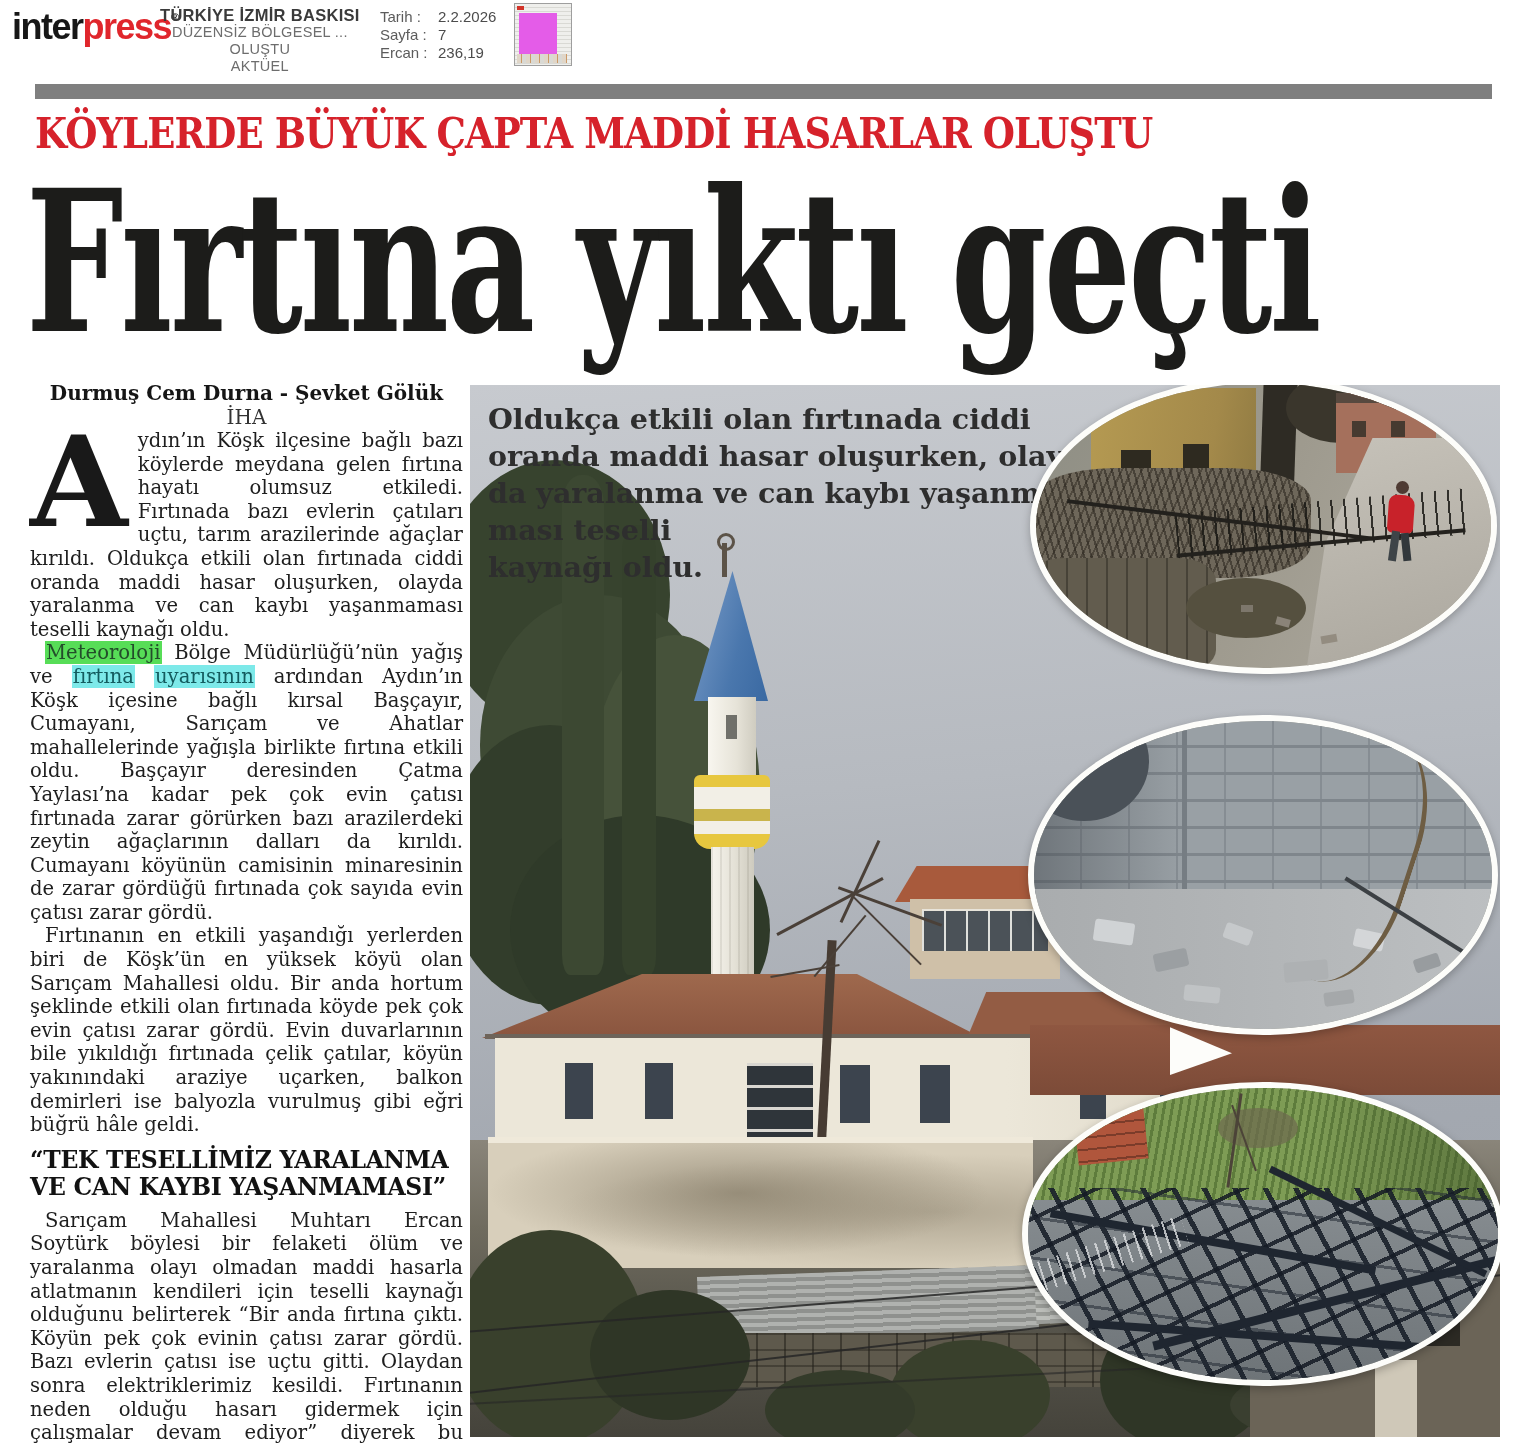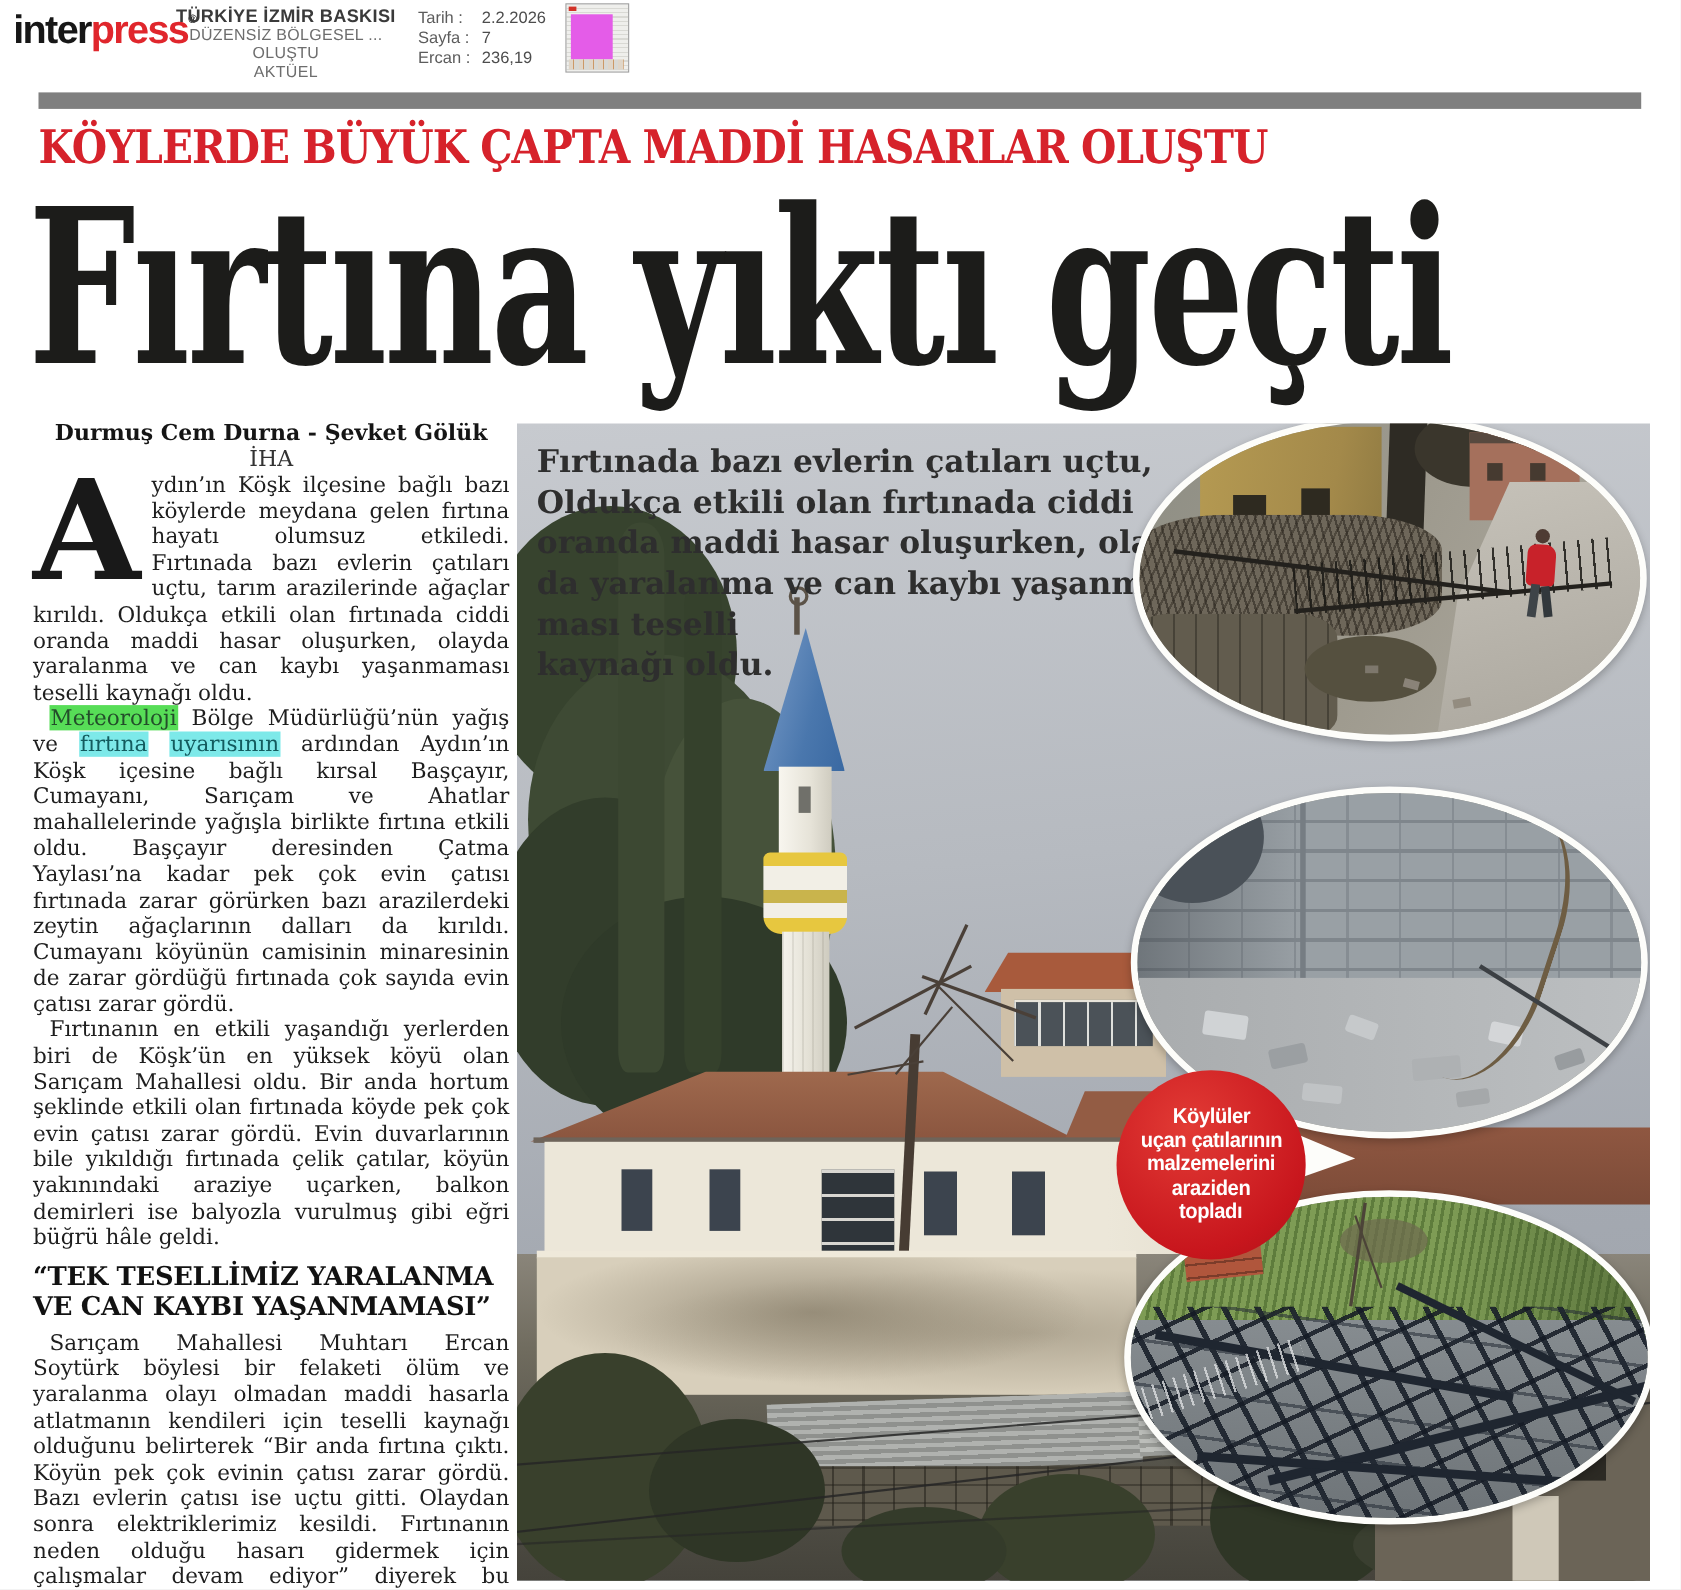--- a/index.html
+++ b/index.html
@@ -159,21 +159,20 @@
     <div class="abs" style="left:780px;top:862px;width:250px;height:200px;background:#6b6457;">
       <div class="abs" style="left:20px;top:28px;width:190px;height:26px;background:#2c2a24;"></div>
       <div class="abs" style="left:20px;top:73px;width:190px;height:26px;background:#2c2a24;"></div>
       <div class="abs" style="left:125px;top:113px;width:42px;height:80px;background:#cfc8b8;"></div>
     </div>
     <div class="abs" style="left:-10px;top:905px;width:1050px;height:2px;background:#262626;opacity:.85;transform:rotate(-4.5deg);"></div>
     <div class="abs" style="left:-10px;top:948px;width:1050px;height:2px;background:#262626;opacity:.85;transform:rotate(-6.5deg);"></div>
     <div class="abs" style="left:-10px;top:1000px;width:700px;height:2px;background:#262626;opacity:.6;transform:rotate(-3deg);"></div>
 
     <div class="abs" style="left:18px;top:16px;z-index:3;">
-      <div class="capline">Fırtınada bazı evlerin çatıları uçtu,</div>
       <div class="capline">Oldukça etkili olan fırtınada ciddi</div>
       <div class="capline">oranda maddi hasar oluşurken, olay-</div>
       <div class="capline">da yaralanma ve can kaybı yaşanma-</div>
       <div class="capline">ması teselli</div>
       <div class="capline">kaynağı oldu.</div>
     </div>
 
     <div class="oval" style="left:560px;top:-8px;width:455px;height:285px;background:linear-gradient(115deg,#8e8e84,#9e9a8e 50%,#b0aca2);">
       <div class="abs" style="left:55px;top:5px;width:165px;height:130px;background:linear-gradient(100deg,#b59a52,#a3894a 70%,#8f7a42);">
         <div class="abs" style="left:30px;top:62px;width:30px;height:40px;background:#2e2a20;"></div>
@@ -230,23 +229,16 @@
       <div class="abs" style="left:0;top:100px;width:470px;height:192px;background:repeating-linear-gradient(-25deg,rgba(20,26,36,.85) 0 4px,rgba(0,0,0,0) 4px 31px);"></div>
       <div class="abs" style="left:0;top:100px;width:470px;height:192px;background:repeating-linear-gradient(8deg,rgba(35,42,52,.55) 0 3px,rgba(0,0,0,0) 3px 40px);"></div>
       <div class="abs" style="left:20px;top:150px;width:330px;height:8px;background:#1f2630;transform:rotate(10deg);"></div>
       <div class="abs" style="left:120px;top:210px;width:360px;height:9px;background:#1f2630;transform:rotate(-14deg);"></div>
       <div class="abs" style="left:60px;top:245px;width:380px;height:8px;background:#1f2630;transform:rotate(4deg);"></div>
       <div class="abs" style="left:230px;top:130px;width:240px;height:7px;background:#1f2630;transform:rotate(26deg);"></div>
       <div class="abs" style="left:10px;top:150px;width:150px;height:30px;background:repeating-linear-gradient(90deg,rgba(220,222,224,.8) 0 2px,rgba(0,0,0,0) 2px 10px);transform:rotate(-18deg);"></div>
     </div>
 
     <div class="abs tail"></div>
-    <div class="abs badge">
-      <div>Köylüler</div>
-      <div>uçan çatılarının</div>
-      <div>malzemelerini</div>
-      <div>araziden</div>
-      <div>topladı</div>
-    </div>
 
   </div>
 
 </div>
 
 </body></html>

